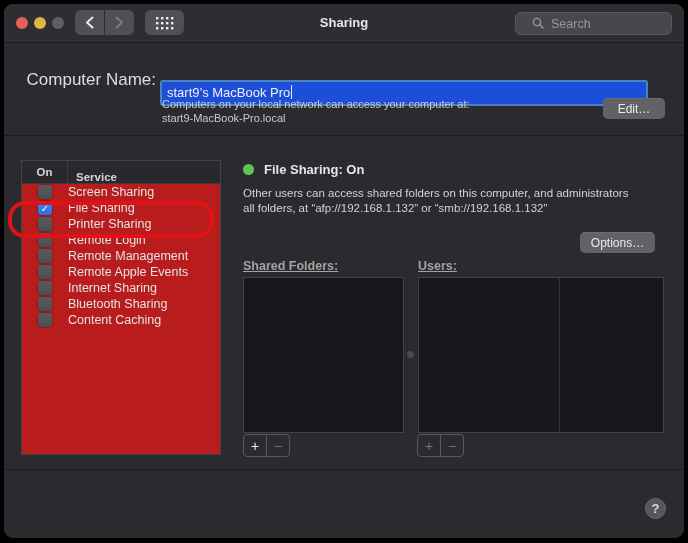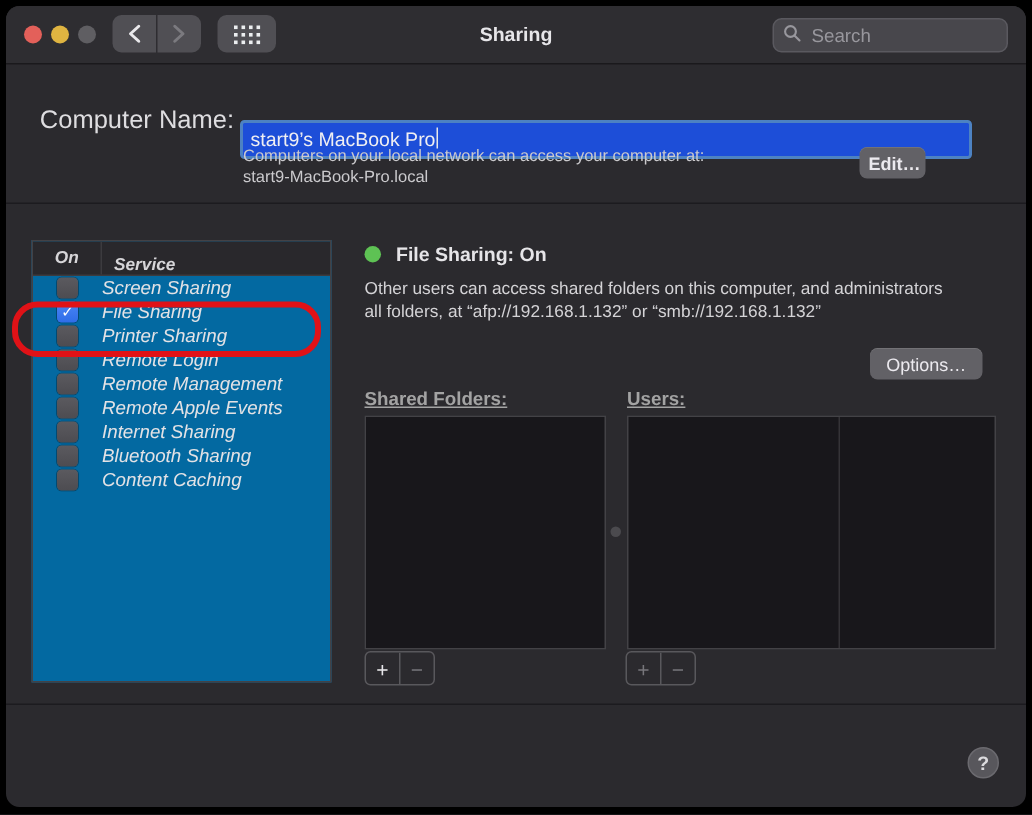--- a/index.html
+++ b/index.html
@@ -29,21 +29,21 @@
   .nav-fwd{left:101px;width:29px;border-top-left-radius:0;border-bottom-left-radius:0;}
   .nav-grid{left:141px;width:39px;}
   .navbtn svg{display:block;}
   .win-title{
     position:absolute;left:0;top:0;width:100%;height:38px;line-height:38px;
     text-align:center;font-size:13px;font-weight:bold;color:#e7e6e9;pointer-events:none;
   }
   .searchbox{
     position:absolute;right:12px;top:8px;width:157px;height:23px;
     background:#48474c;border:1px solid #5a595f;border-radius:6px;
-    display:flex;align-items:center;box-sizing:border-box;padding:0 6px;gap:5px;
+    display:flex;align-items:center;box-sizing:border-box;padding:0 16px;gap:5px;
   }
   .searchbox input{
     background:transparent;border:none;outline:none;color:#e8e7ea;
     font-size:12.5px;width:100%;font-family:inherit;
   }
   .searchbox input::placeholder{color:#98979d;}
   
   .cn-label{
     position:absolute;left:14px;top:66px;width:138px;text-align:right;
     font-size:17px;color:#dedde0;
@@ -58,28 +58,28 @@
   .caret{display:inline-block;width:1px;height:14px;background:#e8e8ea;vertical-align:-2px;margin-left:1px;}
   .cn-caption{
     position:absolute;left:158px;top:93px;width:400px;
     font-size:11px;line-height:14px;color:#cbcacd;
   }
   .btn{
     background:#626166;border:none;border-radius:5px;color:#eceaef;
     font-size:12px;font-family:inherit;text-align:center;
     box-shadow:inset 0 0.5px 0 rgba(255,255,255,0.15);
   }
-  .edit-btn{position:absolute;left:569px;top:94px;width:44px;height:21px;line-height:21px;font-weight:bold;}
+  .edit-btn{position:absolute;left:599px;top:94px;width:62px;height:21px;line-height:21px;}
   .sect-divider{position:absolute;left:0;width:100%;height:1px;background:#1c1b1f;}
   .div1{top:131px;}
   .div2{top:465px;}
   
   .service-list{
     position:absolute;left:17px;top:156px;width:200px;height:295px;
-    background:#0369a1;border:1px solid #434246;box-sizing:border-box;font-style:italic;
+    background:#b91c1c;border:1px solid #434246;box-sizing:border-box;
   }
   .sl-header{
     display:flex;height:22px;background:#29282c;border-bottom:1px solid #3c3b3f;
     font-size:11.5px;font-weight:bold;color:#d6d5d8;align-items:center;
   }
   .sl-col-on{width:46px;text-align:center;border-right:1px solid #3c3b3f;height:100%;line-height:22px;box-sizing:border-box;}
   .sl-col-service{padding-left:8px;margin-top:10px;}
   .sl-row{display:flex;align-items:center;height:16px;}
   .cb{
     width:14px;height:14px;border-radius:3px;margin-left:16px;

